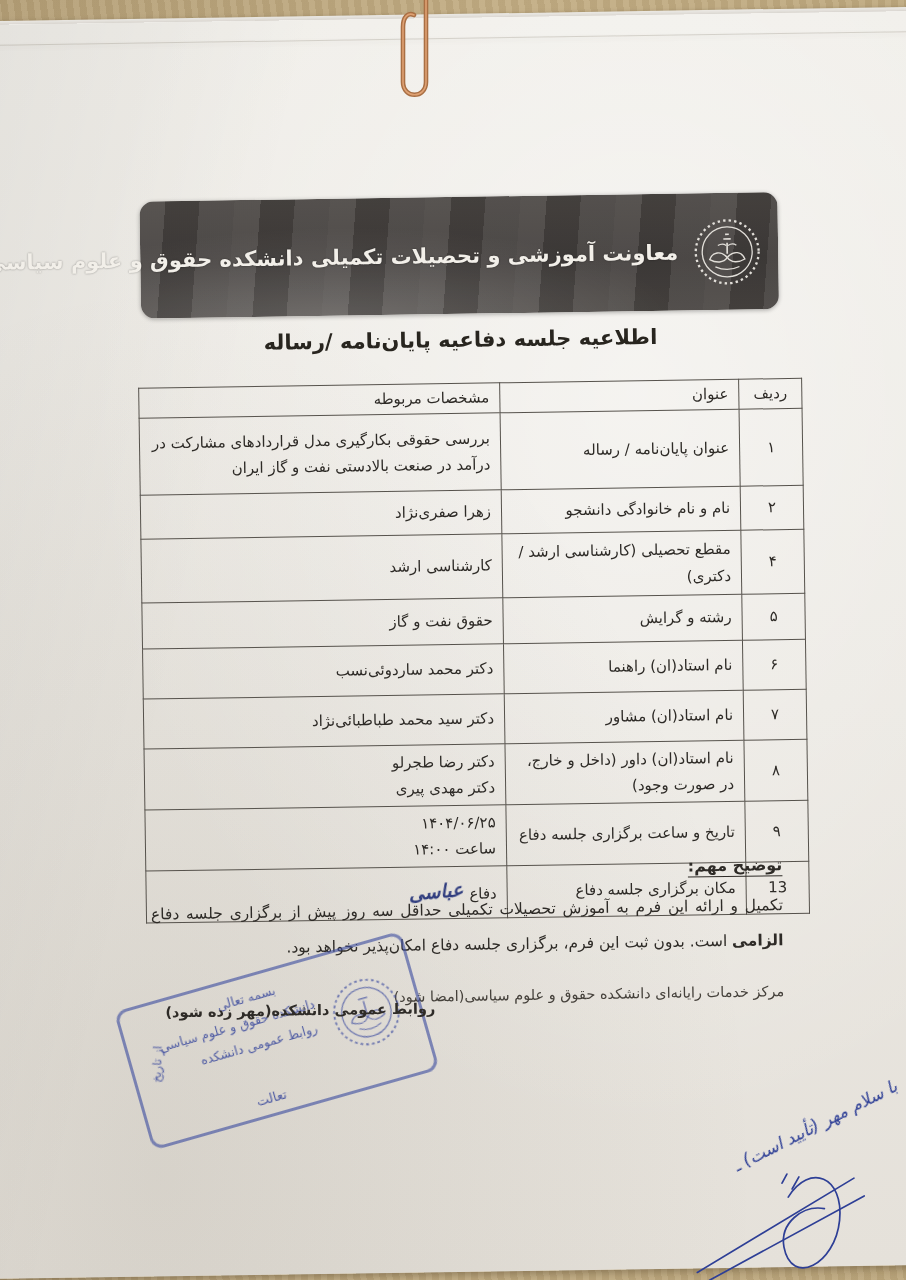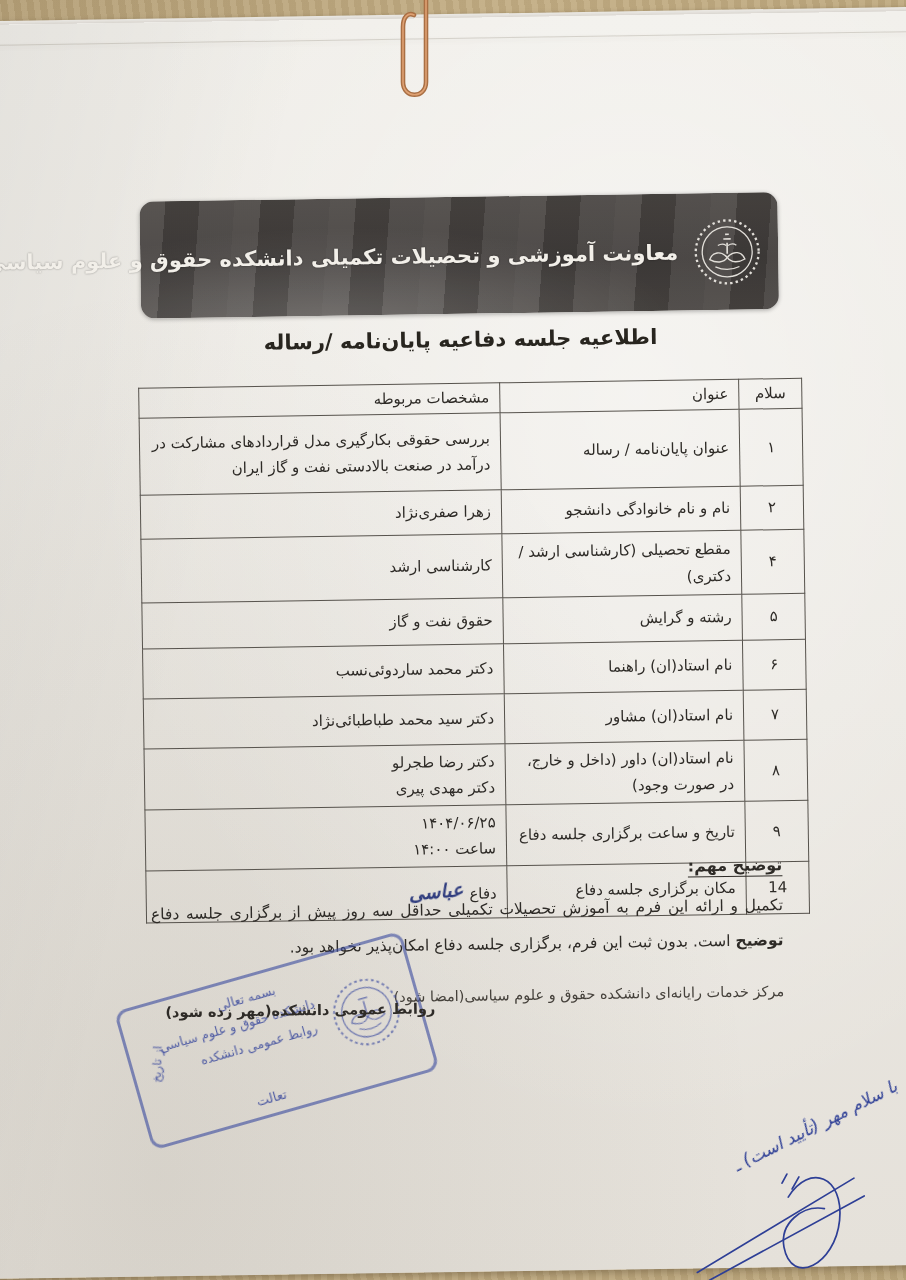--- a/index.html
+++ b/index.html
@@ -131,21 +131,21 @@
       <path d="M27 56 q13 6 26 0" stroke-width="1.4"></path>
     </svg>
     <div class="banner-text">معاونت آموزشی و تحصیلات تکمیلی دانشکده حقوق و علوم سیاسی</div>
   </div>
 
   <div class="form-title">اطلاعیه جلسه دفاعیه پایان‌نامه /رساله</div>
 
   <table class="form">
     <tbody>
         <tr class="hdr">
-      <td class="c-num">سلام</td>
+      <td class="c-num">ردیف</td>
       <td class="c-field">عنوان</td>
       <td class="c-value">مشخصات مربوطه</td>
     </tr>
     <tr class="r0">
       <td class="c-num">۱</td>
       <td class="c-field">عنوان پایان‌نامه / رساله</td>
       <td class="c-value">بررسی حقوقی بکارگیری مدل قراردادهای مشارکت در درآمد در صنعت بالادستی نفت و گاز ایران</td>
     </tr>
     <tr class="r1">
       <td class="c-num">۲</td>
@@ -178,30 +178,30 @@
       <td class="c-value">دکتر رضا طجرلو
 دکتر مهدی پیری</td>
     </tr>
     <tr class="r7">
       <td class="c-num">۹</td>
       <td class="c-field">تاریخ و ساعت برگزاری جلسه دفاع</td>
       <td class="c-value">۱۴۰۴/۰۶/۲۵
 ساعت ۱۴:۰۰</td>
     </tr>
     <tr class="r8">
-      <td class="c-num">14</td>
+      <td class="c-num">13</td>
       <td class="c-field">مکان برگزاری جلسه دفاع</td>
       <td class="c-value"><span>دفاع</span><span class="handwritten-hall">عباسی</span></td>
     </tr>
   </tbody>
     </table>
 
   <div class="note">
     <div class="note-heading">توضیح مهم:</div>
-    <div class="note-body"><span>تکمیل و ارائه این فرم به آموزش تحصیلات تکمیلی حداقل سه روز پیش از برگزاری جلسه دفاع </span><b>توضیح</b><span> است. بدون ثبت این فرم، برگزاری جلسه دفاع امکان‌پذیر نخواهد بود.</span></div>
+    <div class="note-body"><span>تکمیل و ارائه این فرم به آموزش تحصیلات تکمیلی حداقل سه روز پیش از برگزاری جلسه دفاع </span><b>الزامی</b><span> است. بدون ثبت این فرم، برگزاری جلسه دفاع امکان‌پذیر نخواهد بود.</span></div>
   </div>
 
   <div class="signoff-right">مرکز خدمات رایانه‌ای دانشکده حقوق و علوم سیاسی(امضا شود)</div>
   <div class="signoff-left">روابط عمومی دانشکده(مهر زده شود)</div>
 
   <div class="stamp">
     <svg class="stamp-logo" viewBox="0 0 80 80" fill="none" stroke="rgba(62,78,160,.8)">
       <circle cx="40" cy="40" r="34" stroke-width="2" stroke-dasharray="3 3"></circle>
       <circle cx="40" cy="40" r="26" stroke-width="1.3"></circle>
       <path d="M40 45 C33 38 25 40 22 47 C29 51 36 51 40 45 Z" stroke-width="1.4"></path>

